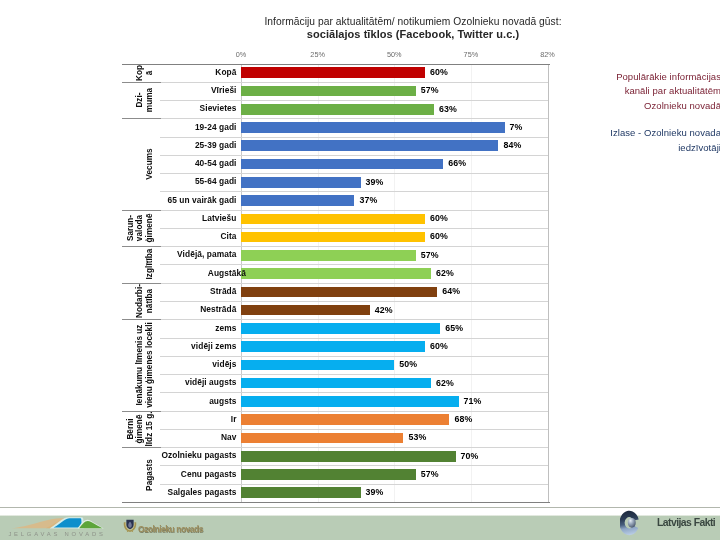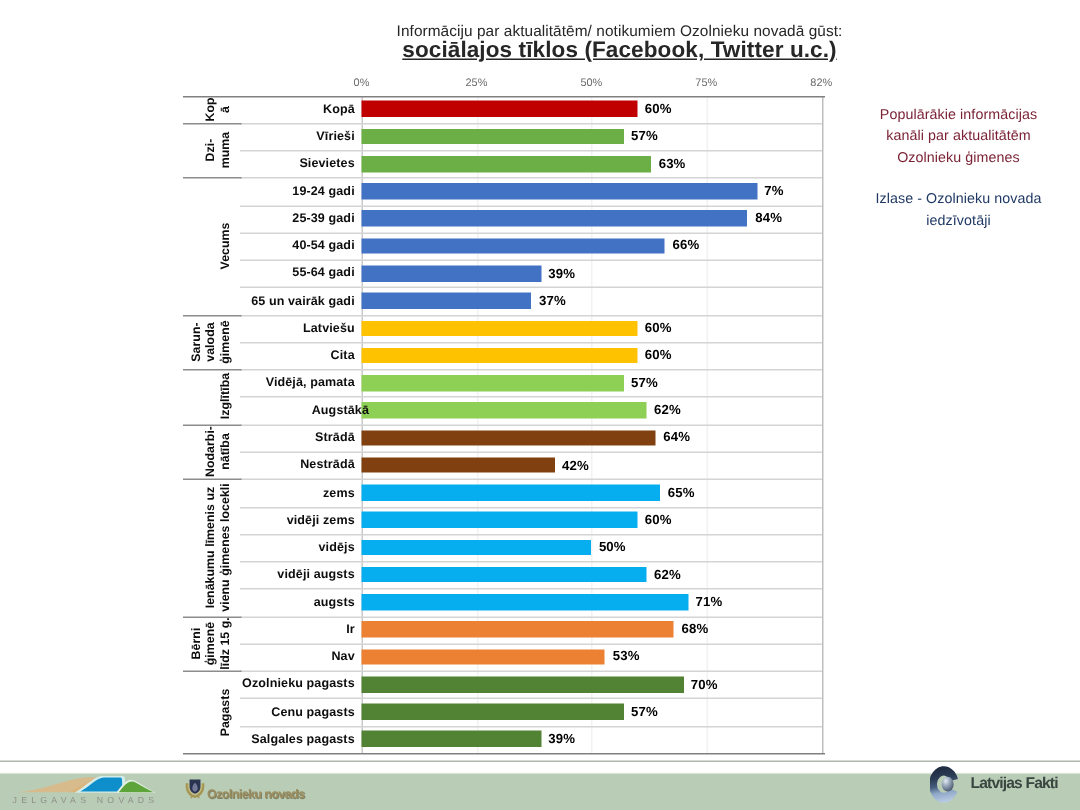--- a/index.html
+++ b/index.html
@@ -3,58 +3,58 @@
 <meta charset="utf-8">
 <style>
   html,body{margin:0;padding:0;}
   body{width:720px;height:540px;background:#fff;font-family:"Liberation Sans",sans-serif;
        overflow:hidden;position:relative;-webkit-font-smoothing:antialiased;}
   .slide{position:absolute;left:0;top:0;width:720px;height:540px;background:#fff;}
 
   
   .title{position:absolute;left:213px;top:15.5px;width:400px;text-align:center;color:#262626;}
   .title .l1{font-size:10.25px;font-weight:400;line-height:12.6px;white-space:nowrap;letter-spacing:.005em;}
-  .title .l2{font-size:15px;font-weight:700;line-height:12.6px;white-space:nowrap;letter-spacing:.005em;text-decoration:underline;}
+  .title .l2{font-size:11px;font-weight:700;line-height:12.6px;white-space:nowrap;letter-spacing:.005em;}
 
   
   #chart{position:absolute;left:0;top:0;width:720px;height:540px;}
   .axis-lbl{position:absolute;font-size:7.3px;color:#6b6b6b;transform:translateX(-50%);
             white-space:nowrap;font-weight:400;}
   .gridline{position:absolute;width:1px;background:#f2f2f2;}
   .axisline{position:absolute;background:#a6a6a6;}
   .rowsep{position:absolute;height:1px;background:#d4d4d4;}
   .grouprule{position:absolute;height:1px;background:#8c8c8c;}
   .bar{position:absolute;}
   .val{position:absolute;font-size:8.8px;font-weight:700;color:#000;white-space:nowrap;
        line-height:9px;letter-spacing:0.1px;}
   .catlbl{position:absolute;font-size:8.35px;font-weight:700;color:#0d0d0d;white-space:nowrap;
           text-align:right;line-height:9px;letter-spacing:0.08px;}
   .grplbl{position:absolute;font-size:8.2px;font-weight:700;color:#0d0d0d;white-space:nowrap;
           transform-origin:0 0;transform:rotate(-90deg);line-height:8.6px;letter-spacing:0.05px;}
 
   
-  .note{position:absolute;width:164px;text-align:center;font-size:9.5px;line-height:14.6px;
+  .note{position:absolute;width:164px;text-align:right;font-size:9.5px;line-height:14.6px;
         font-weight:400;letter-spacing:.006em;white-space:nowrap;}
   #note-head{left:557px;top:69.5px;color:#7B2235;}
   #note-sample{left:557px;top:126px;color:#1F3864;}
 
   
   .footerrule{position:absolute;left:0;top:507px;width:720px;height:1px;background:#b2b7ad;}
   .footerband{position:absolute;left:0;top:516px;width:720px;height:24px;background:#B9CCB6;}
   .footerband .hair{position:absolute;left:0;top:-1.5px;width:720px;height:1.5px;
       background:linear-gradient(to bottom,#f4f7f2,#cfdacb);}
   #logo-jelgava{position:absolute;left:7px;top:515px;width:100px;height:24px;}
   #logo-jelgava svg{position:absolute;left:3px;top:-0.5px;}
   #logo-jelgava .jn-text{position:absolute;left:0px;top:15.9px;width:100px;text-align:center;
       font-size:5.85px;font-weight:400;color:#8d9289;letter-spacing:2.8px;white-space:nowrap;}
   #logo-ozolnieki{position:absolute;left:123px;top:519px;height:14px;display:flex;align-items:flex-end;gap:1px;}
   #logo-ozolnieki .nm{font-size:8.35px;font-weight:700;color:#9b8d5d;letter-spacing:-0.4px;
       position:relative;top:0.8px;
       text-shadow:0.55px 0.55px 0 rgba(78,68,36,.55);}
-  #logo-lf{position:absolute;left:620px;top:510px;height:26px;display:flex;align-items:flex-start;gap:7px;}
+  #logo-lf{position:absolute;left:620px;top:510px;height:26px;display:flex;align-items:flex-start;gap:17px;}
   #logo-lf .nm{font-size:10.4px;font-weight:600;color:#3a4741;letter-spacing:-0.55px;
       position:relative;top:7px;left:-1px;}
 </style>
 </head>
 <body>
 
 <div class="slide">
 
   <div class="title">
     <div class="l1">Informāciju par aktualitātēm/ notikumiem Ozolnieku novadā gūst:</div>
@@ -192,21 +192,21 @@
       <div class="bar" style="left: 241px; top: 487.469px; width: 119.535px; height: 10.6px; background: rgb(82, 130, 51);"></div>
       <div class="val" style="left: 365.535px; top: 488.169px;">39%</div>
       <div class="catlbl" style="right: 483.5px; top: 487.869px;">Salgales pagasts</div>
       <div class="grouprule" style="left: 121.5px; top: 447px; width: 39px; background: rgb(140, 140, 140);"></div>
       <div class="grplbl" style="left: 154.5px; top: 474.506px; transform: rotate(-90deg) translate(-50%, -100%); transform-origin: 0px 0px;">Pagasts</div>
     </div>
 
   <div class="note" id="note-head">
     <div>Populārākie informācijas</div>
     <div>kanāli par aktualitātēm</div>
-    <div>Ozolnieku ģimenes</div>
+    <div>Ozolnieku novadā</div>
   </div>
   <div class="note" id="note-sample">
     <div>Izlase - Ozolnieku novada</div>
     <div>iedzīvotāji</div>
   </div>
 
   <div class="footerrule"></div>
   <div class="footerband">
     <div class="hair"></div>
   </div>

